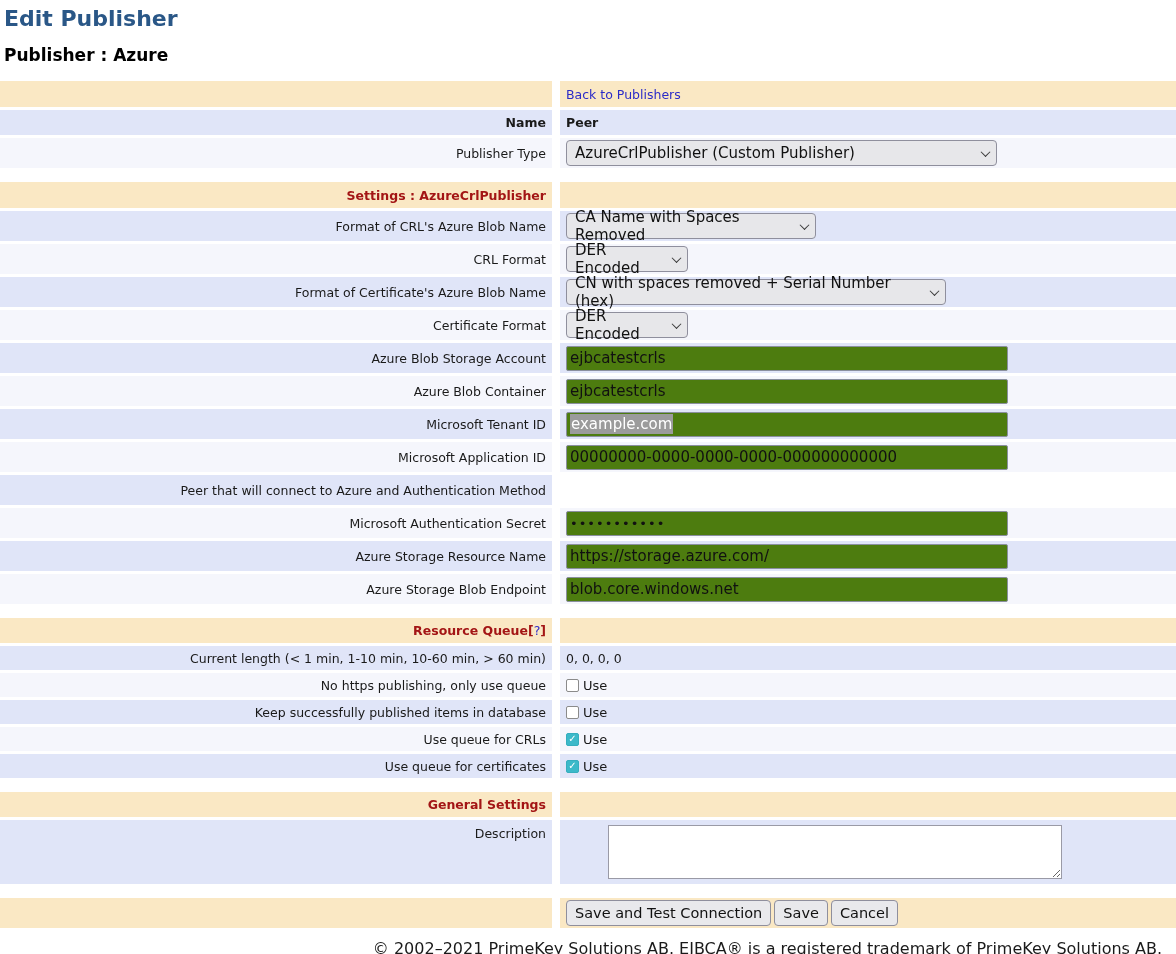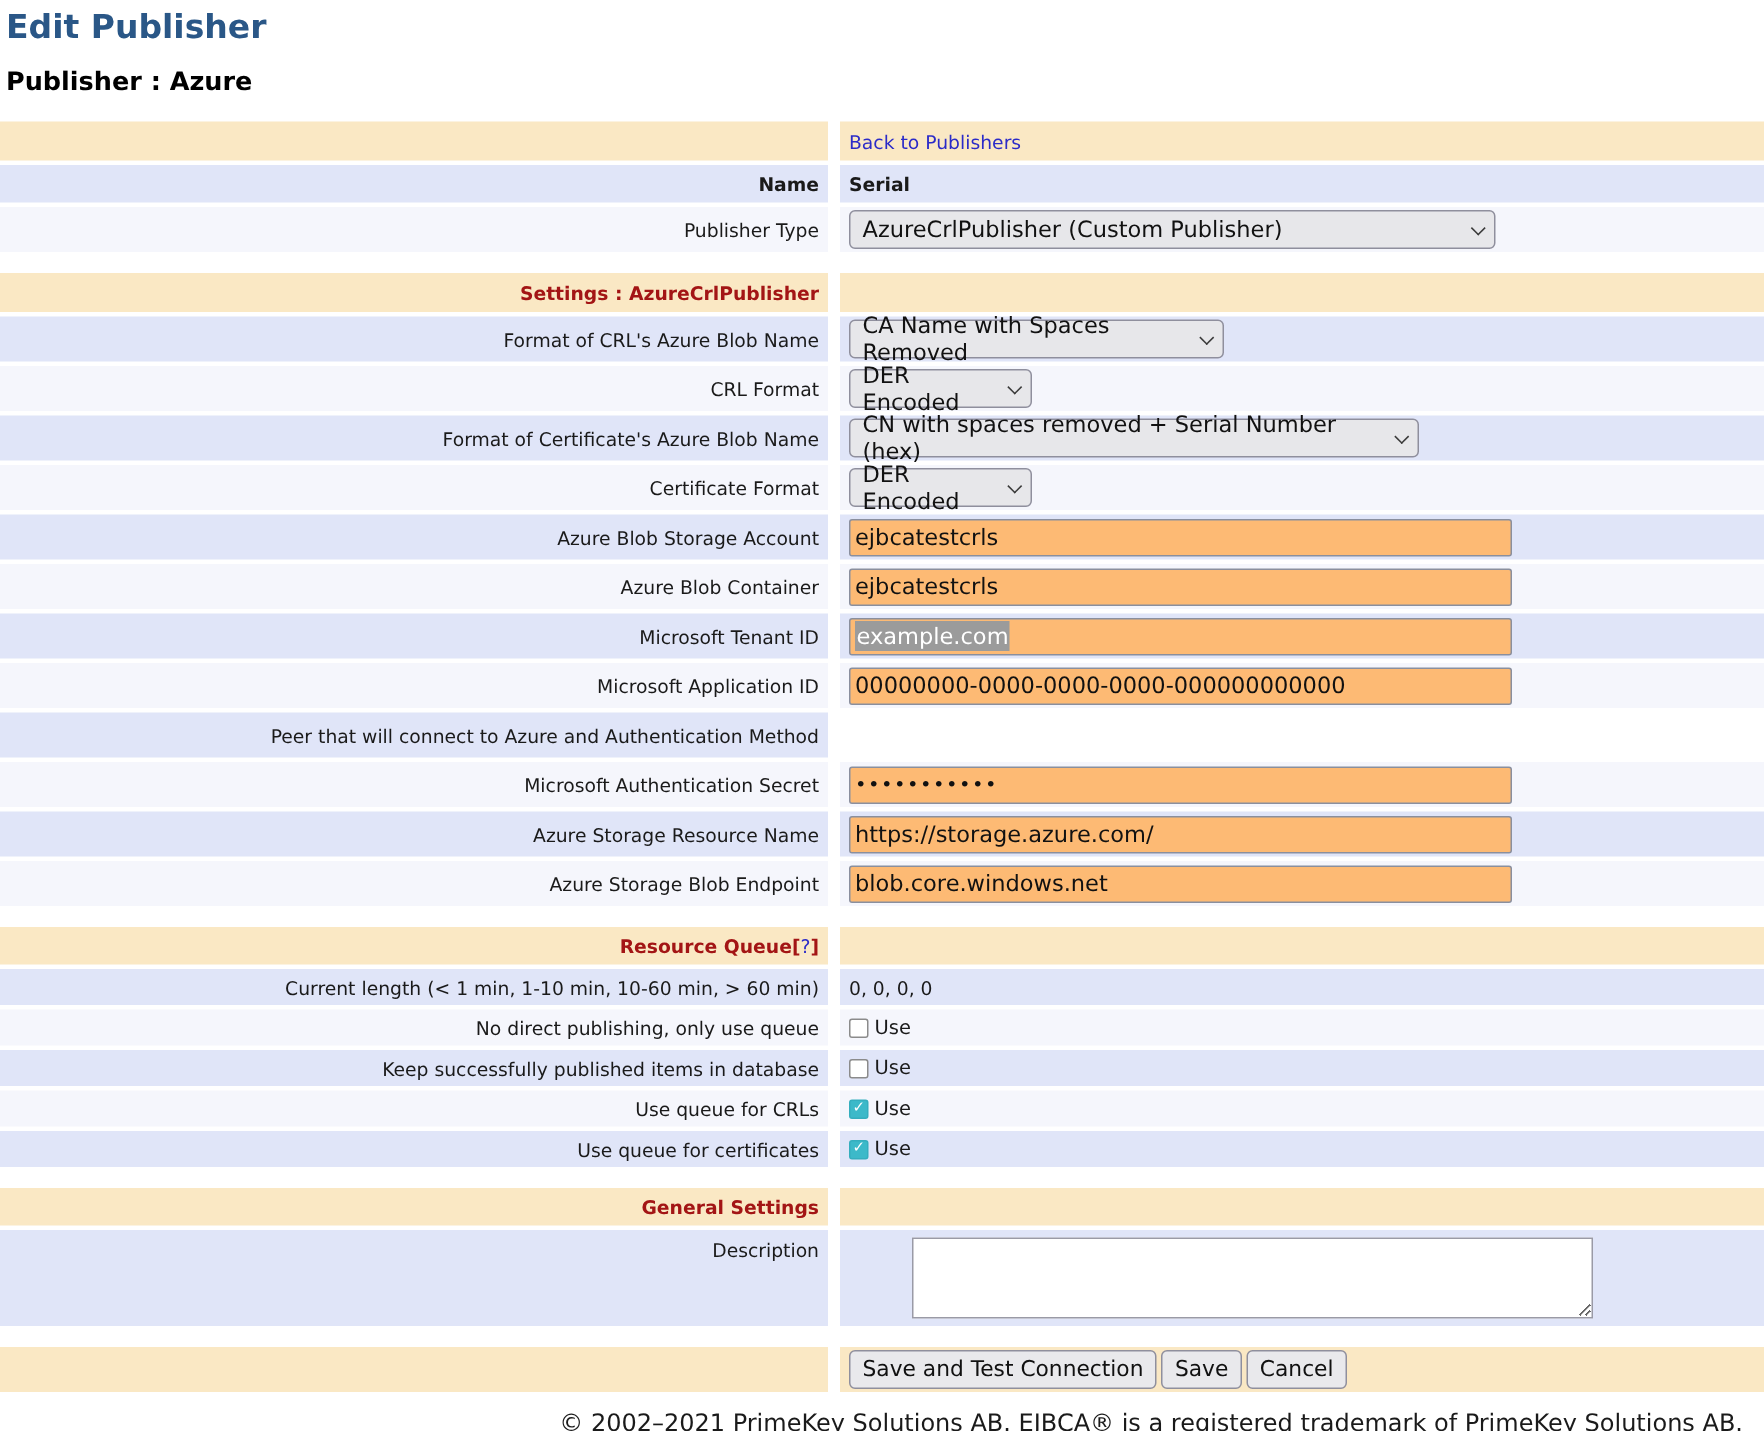--- a/index.html
+++ b/index.html
@@ -28,21 +28,21 @@
 
   
   .select { display:inline-flex; align-items:center; justify-content:space-between;
             background:#E7E7EA; border:1px solid #8F8F9D; border-radius:4px;
             height:26px; padding:0 7px 0 8px; font-size:15px; color:#111; cursor:default; }
   .chev { width:7px; height:7px; border-right:1.6px solid #3a3a3a; border-bottom:1.6px solid #3a3a3a;
           transform:rotate(45deg) translate(-1px,-1px); margin-left:14px; flex:none; }
 
   
   input.ti, .ti-fake { width:442px; height:25px; border:1px solid #8A8F9E; border-radius:2px;
-            background:#fdba74; font-family:"DejaVu Sans",sans-serif; font-size:15px; color:#111;
+            background:#4d7c0f; font-family:"DejaVu Sans",sans-serif; font-size:15px; color:#111;
             padding:1px 3px; }
   .ti-fake { display:flex; align-items:center; }
   .sel-text { background:#9B9B9B; color:#fff; padding:1px 1px; font-size:15px; }
 
   
   .cb { width:13px; height:13px; border:1px solid #8b8b8b; border-radius:2px; background:#fff;
         display:inline-flex; align-items:center; justify-content:center; margin-right:4px; flex:none; }
   .cb.on { background:#3CB9C9; border-color:#35AEBE; }
   .cb.on::after { content:"✓"; color:#fff; font-size:10px; font-weight:bold; line-height:1; }
   .use-lbl { font-size:13px; }
@@ -64,21 +64,21 @@
 
 <div class="tbl first">
   <div class="row">
     <div class="cl cream h26"></div>
     <div class="cr cream h26">
       <a class="link">Back to Publishers</a>
     </div>
   </div>
   <div class="row">
     <div class="cl dark h25 bold">Name</div>
-    <div class="cr dark h25 bold">Serial</div>
+    <div class="cr dark h25 bold">Peer</div>
   </div>
   <div class="row">
     <div class="cl light h30">Publisher Type</div>
     <div class="cr light h30">
       <div class="select" style="width:431px">
         <span>AzureCrlPublisher (Custom Publisher)</span>
         <span class="chev"></span>
       </div>
     </div>
   </div>
@@ -196,21 +196,21 @@
     </div>
     <div class="cr cream h25"></div>
   </div>
 
   <div class="row">
     <div class="cl dark h24">Current length (&lt; 1 min, 1-10 min, 10-60 min, &gt; 60 min)</div>
     <div class="cr dark h24">0, 0, 0, 0</div>
   </div>
 
   <div class="row">
-    <div class="cl light h24">No direct publishing, only use queue</div>
+    <div class="cl light h24">No https publishing, only use queue</div>
     <div class="cr light h24">
       <span class="cb"></span>
       <span class="use-lbl">Use</span>
     </div>
   </div>
 
   <div class="row">
     <div class="cl dark h24">Keep successfully published items in database</div>
     <div class="cr dark h24">
       <span class="cb"></span>

